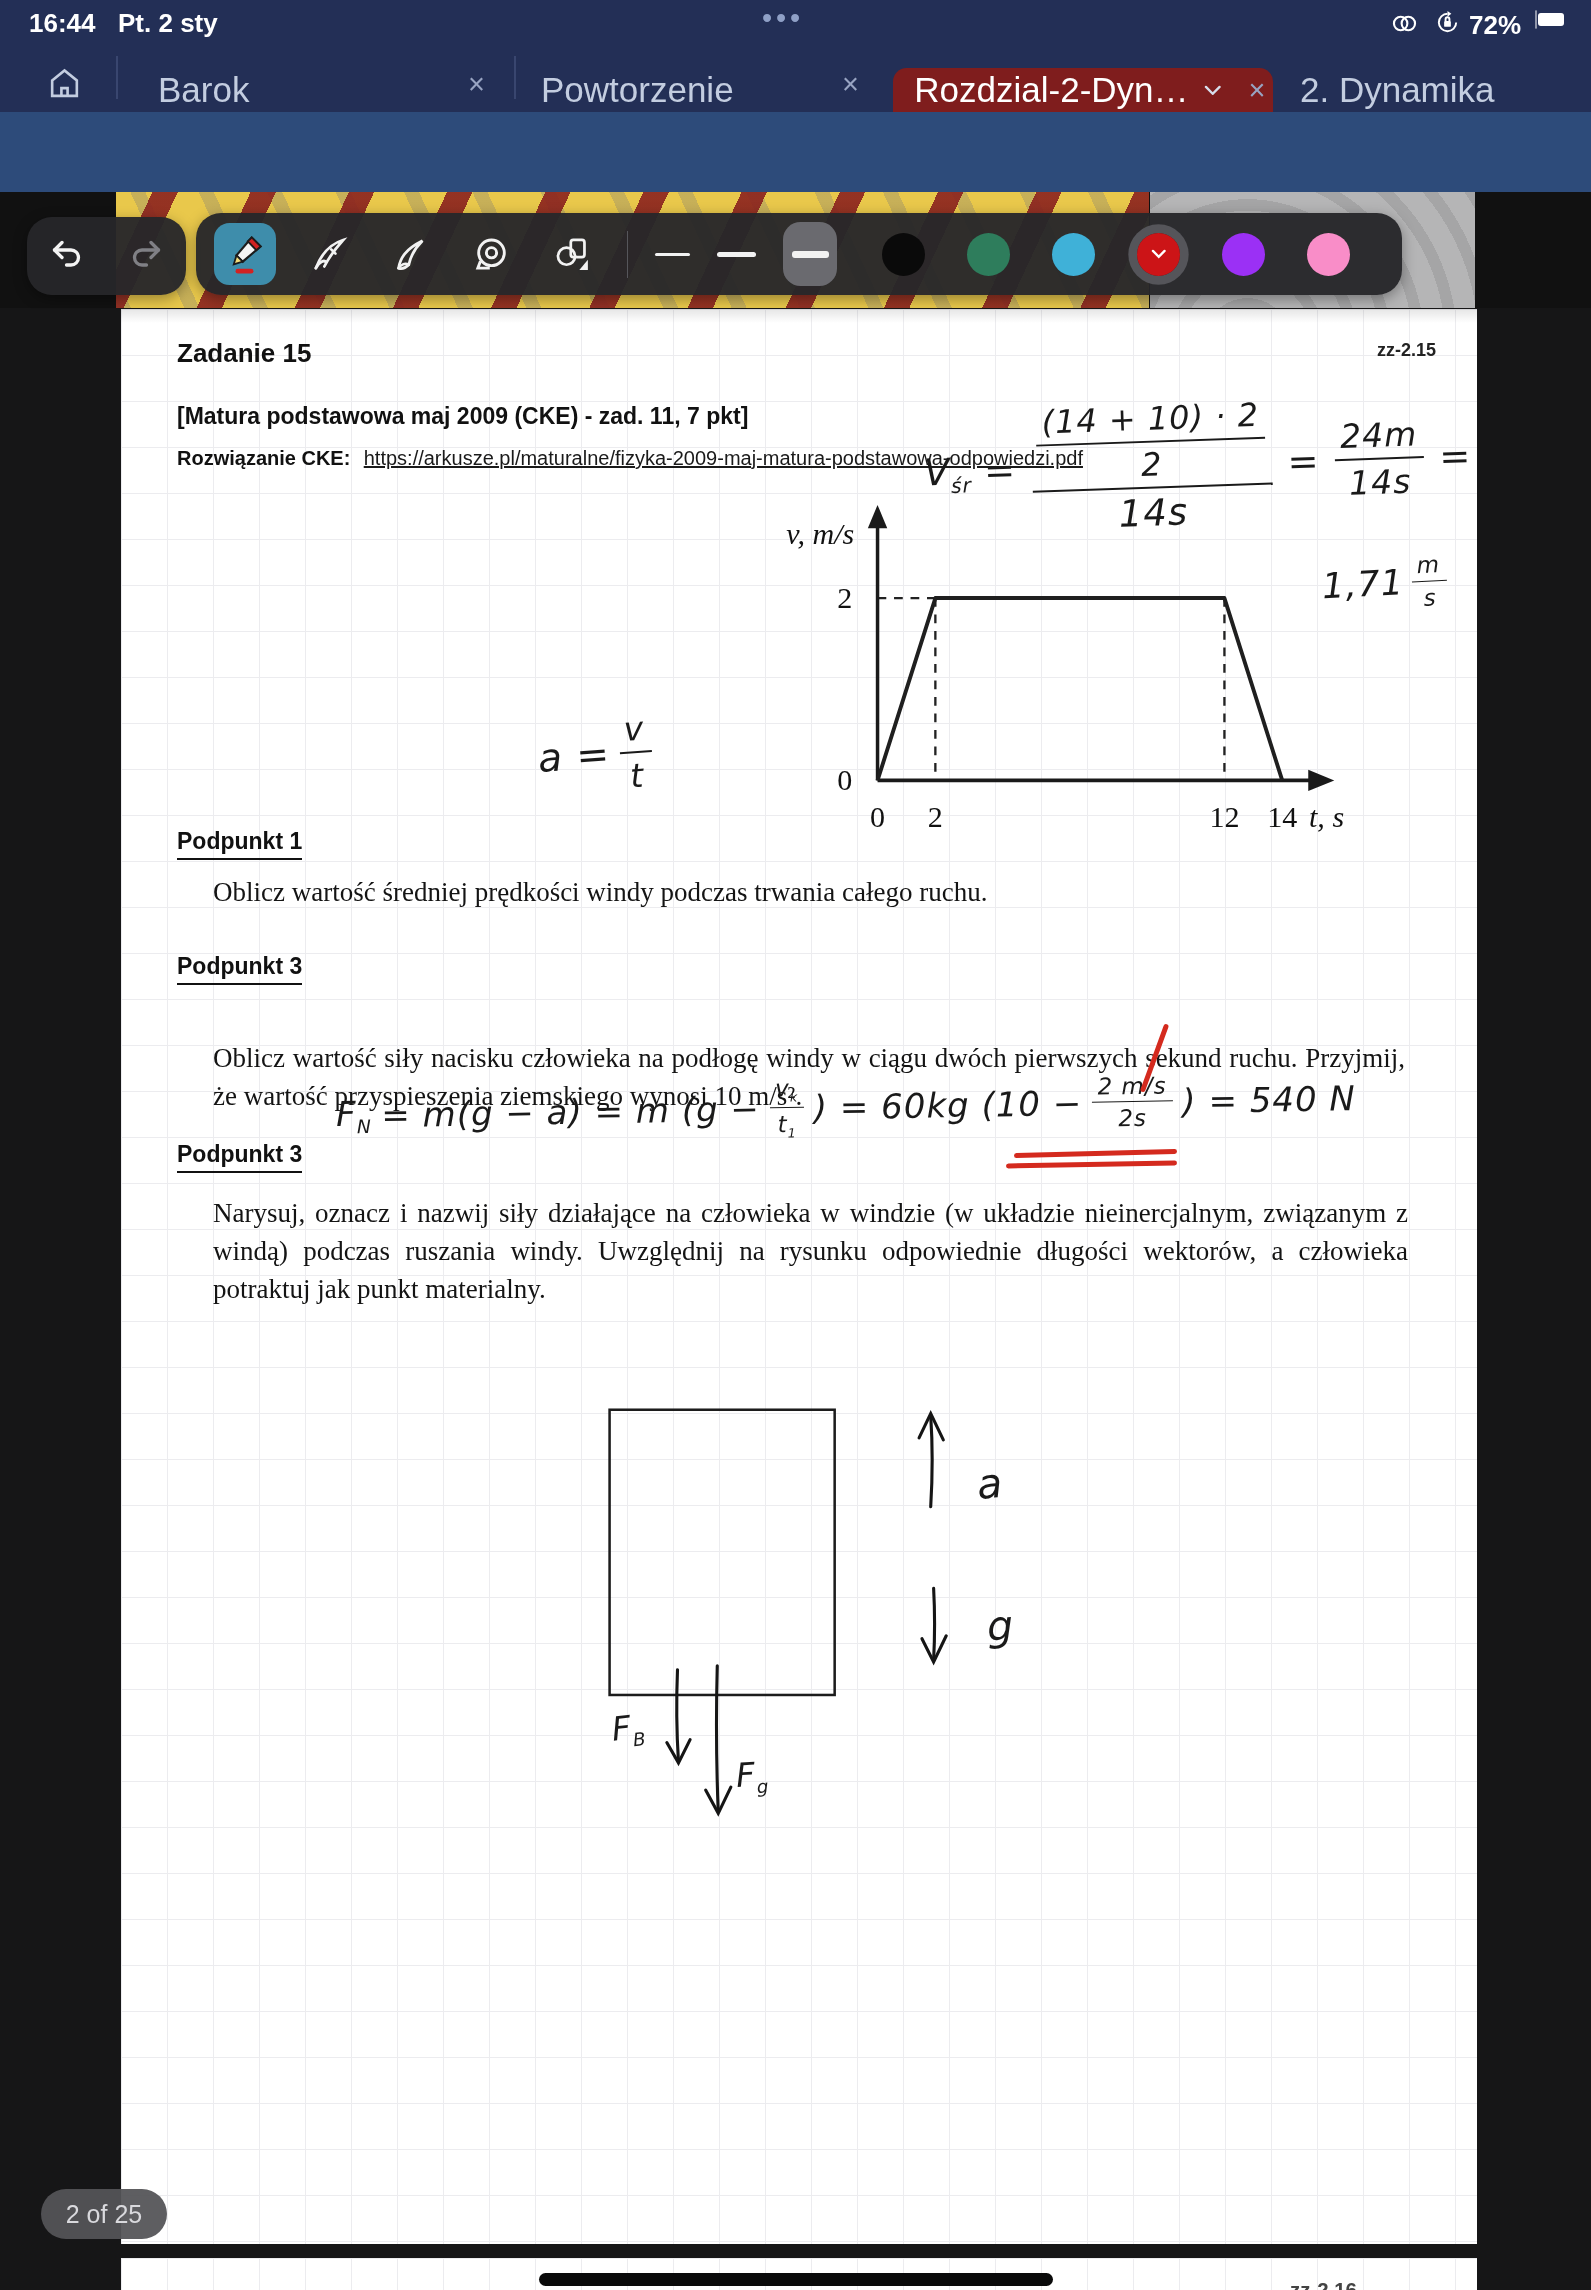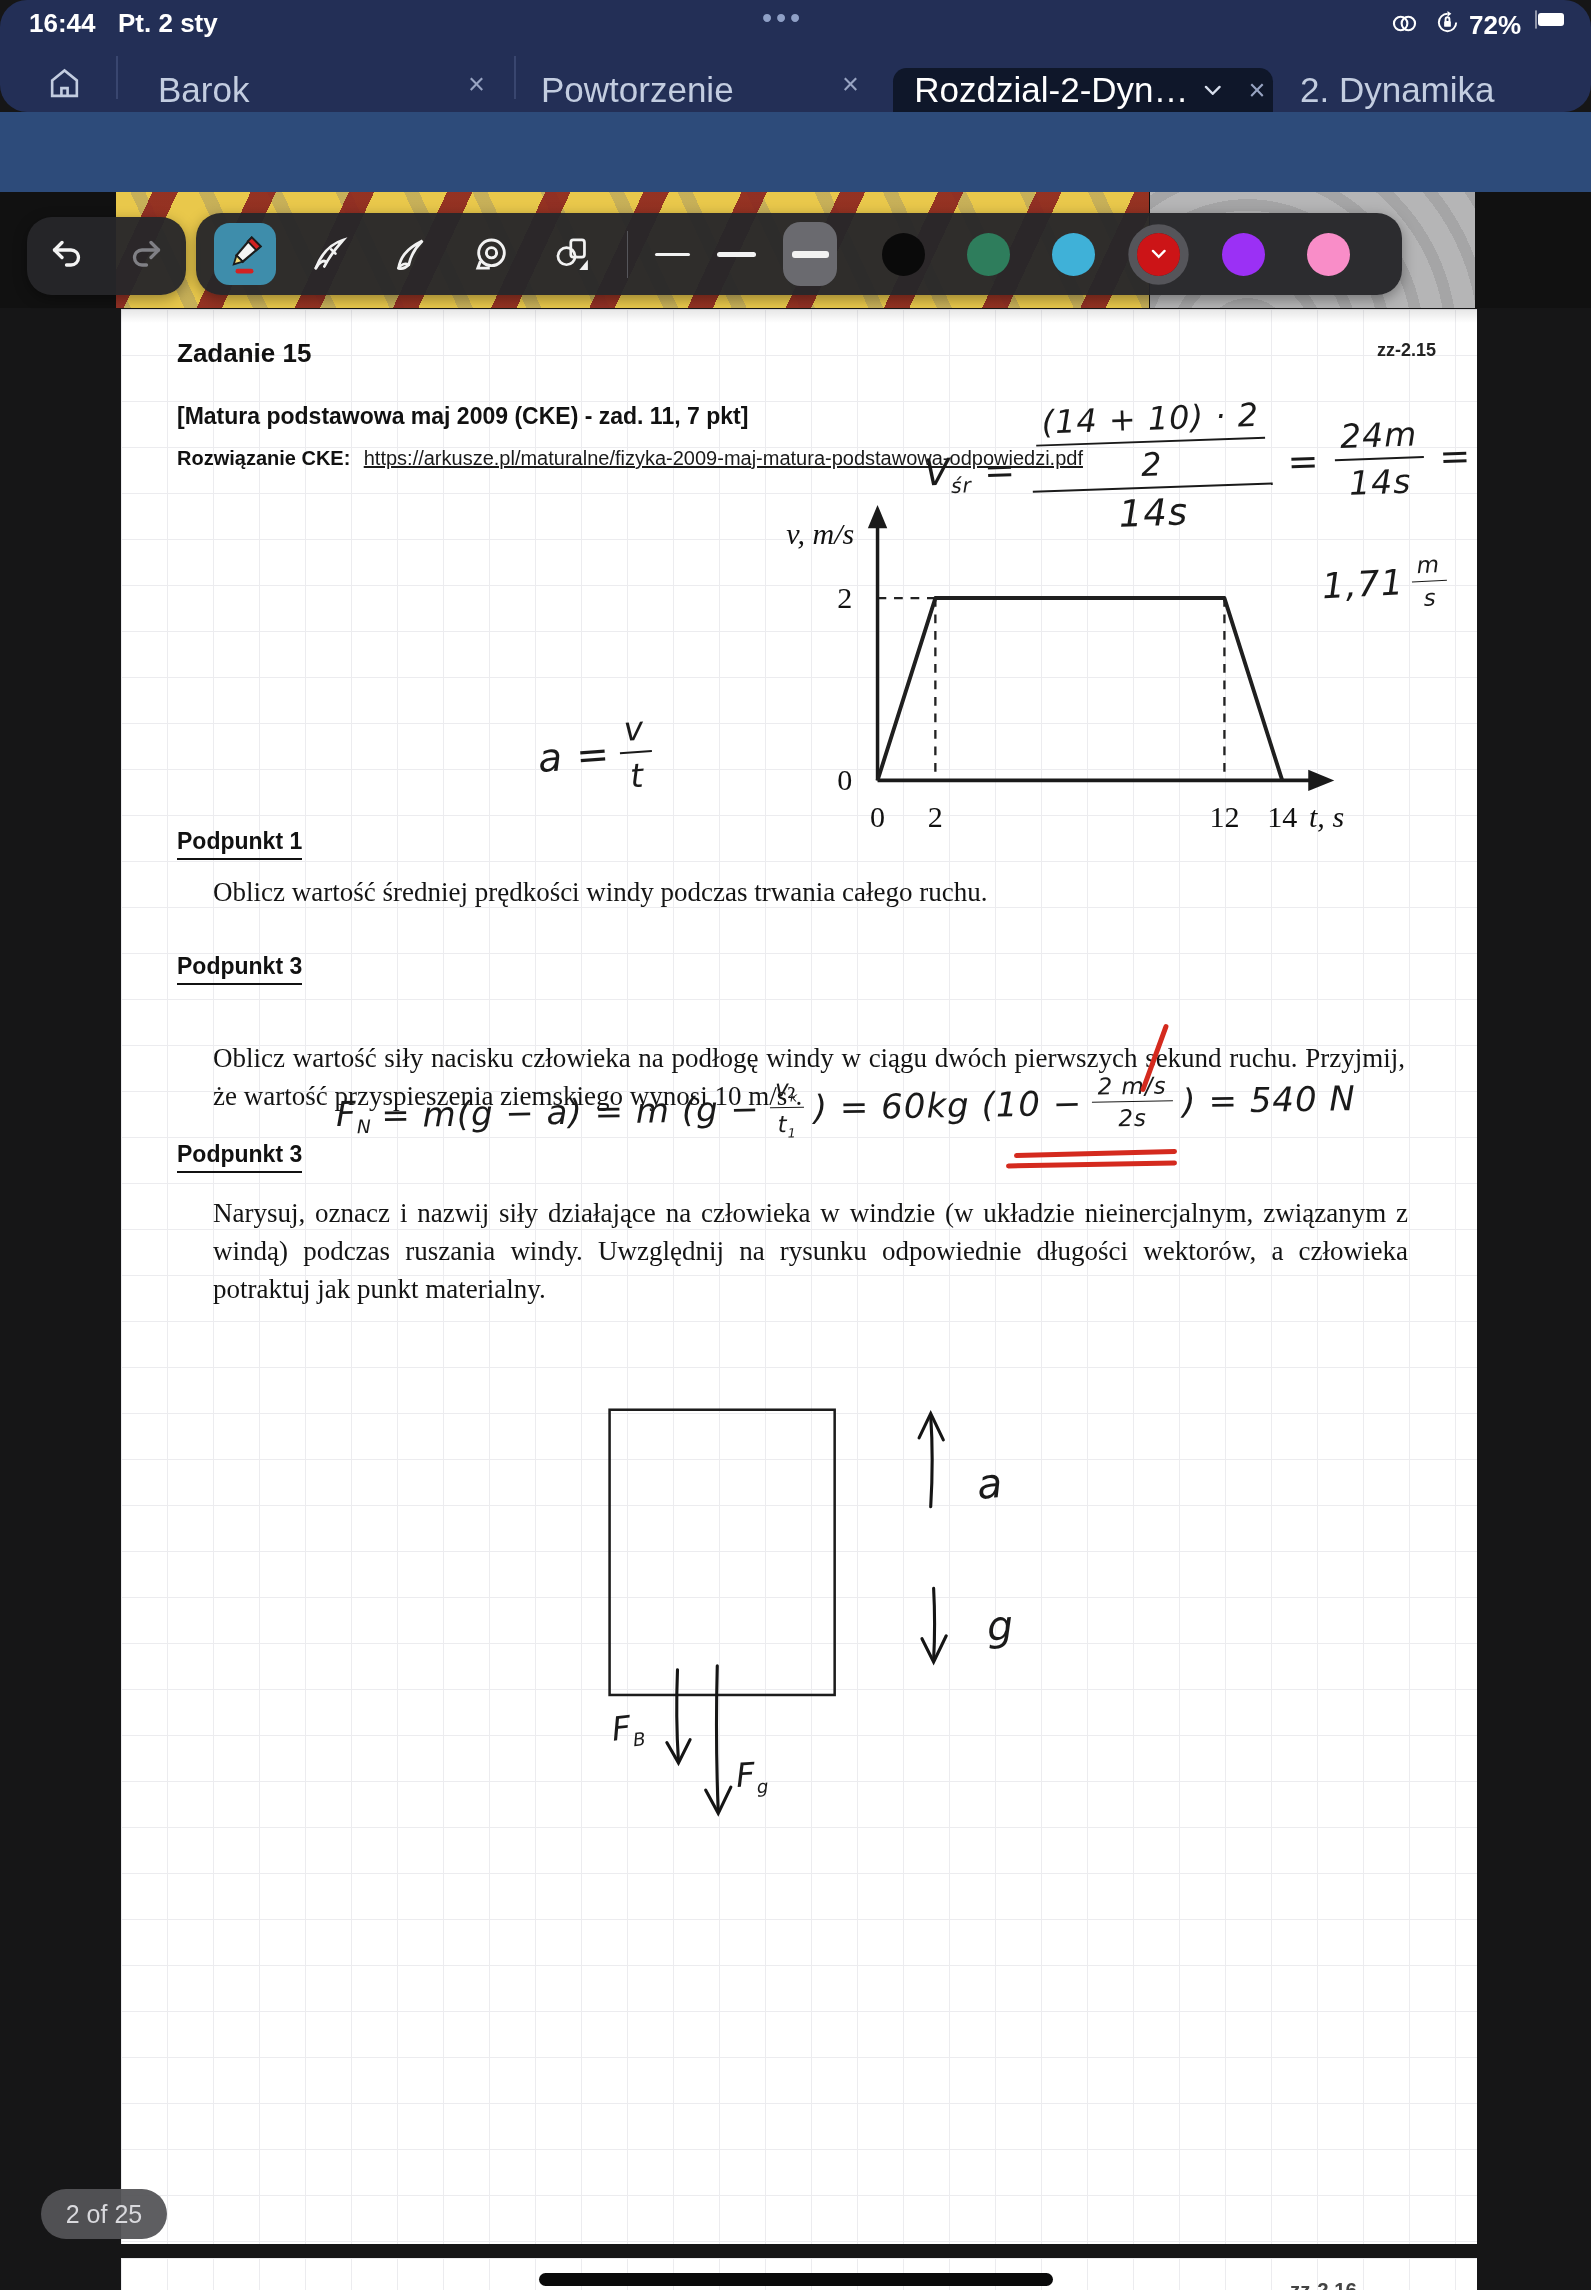--- a/index.html
+++ b/index.html
@@ -1,29 +1,29 @@
 <!DOCTYPE html>
 <html><head>
 <meta charset="utf-8">
 <style>
   html,body{margin:0;padding:0;}
   body{width:1591px;height:2290px;position:relative;overflow:hidden;background:#161617;
        font-family:"Liberation Sans",sans-serif;-webkit-font-smoothing:antialiased;}
   .abs{position:absolute;}
   
-  .topbar{left:0;top:0;width:1591px;height:112px;background:#232f56;border-radius:27px;}
+  .topbar{left:0;top:0;width:1591px;height:112px;background:#232f56;}
   .status-text{color:#fff;font-size:26px;font-weight:bold;}
   .status-dots{color:#8fa0c6;font-size:29px;letter-spacing:3.9px;}
   .batt{width:41px;height:20.4px;border:1.9px solid rgba(255,255,255,.5);border-radius:5.8px;position:relative;}
   .batt .lvl{position:absolute;left:1.9px;top:1.9px;bottom:1.9px;background:#fff;border-radius:2.9px;}
   .batt .tip{position:absolute;right:-5.8px;top:5.8px;width:2.9px;height:8.7px;background:rgba(255,255,255,.5);border-radius:0 1.9px 1.9px 0;}
   .tab-label{color:#c3cde0;font-size:35px;white-space:nowrap;}
   .tab-close{color:#98a4c2;font-size:29px;line-height:29px;}
   .tab-divider{width:1.9px;height:43px;background:#39466f;top:56px;}
-  .active-tab{background:#0f172a;border-radius:13.6px 13.6px 0 0;height:44px;top:68px;display:flex;align-items:center;}
+  .active-tab{background:#7f1d1d;border-radius:13.6px 13.6px 0 0;height:44px;top:68px;display:flex;align-items:center;}
   .active-tab .tab-label{color:#fff;}
   
   .toolbar{left:0;top:112px;width:1591px;height:81px;background:#2d4b7a;}
   .ico{width:50px;height:50px;display:flex;align-items:center;justify-content:center;top:126px;}
   .tool-divider{width:1.9px;height:50px;background:rgba(255,255,255,.22);top:126px;}
   .pen-sel{width:64px;height:62px;background:#ccd7ea;border-radius:15.5px;top:120px;display:flex;align-items:center;justify-content:center;}
   .collapse-btn{width:52px;height:52px;border-radius:50%;background:rgba(138,158,194,.45);top:125px;display:flex;align-items:center;justify-content:center;}
   
   .strip{left:0;top:192px;width:1591px;height:116px;background:#111;}
   .strip-yellow{background:#e9c84b;background-image:

